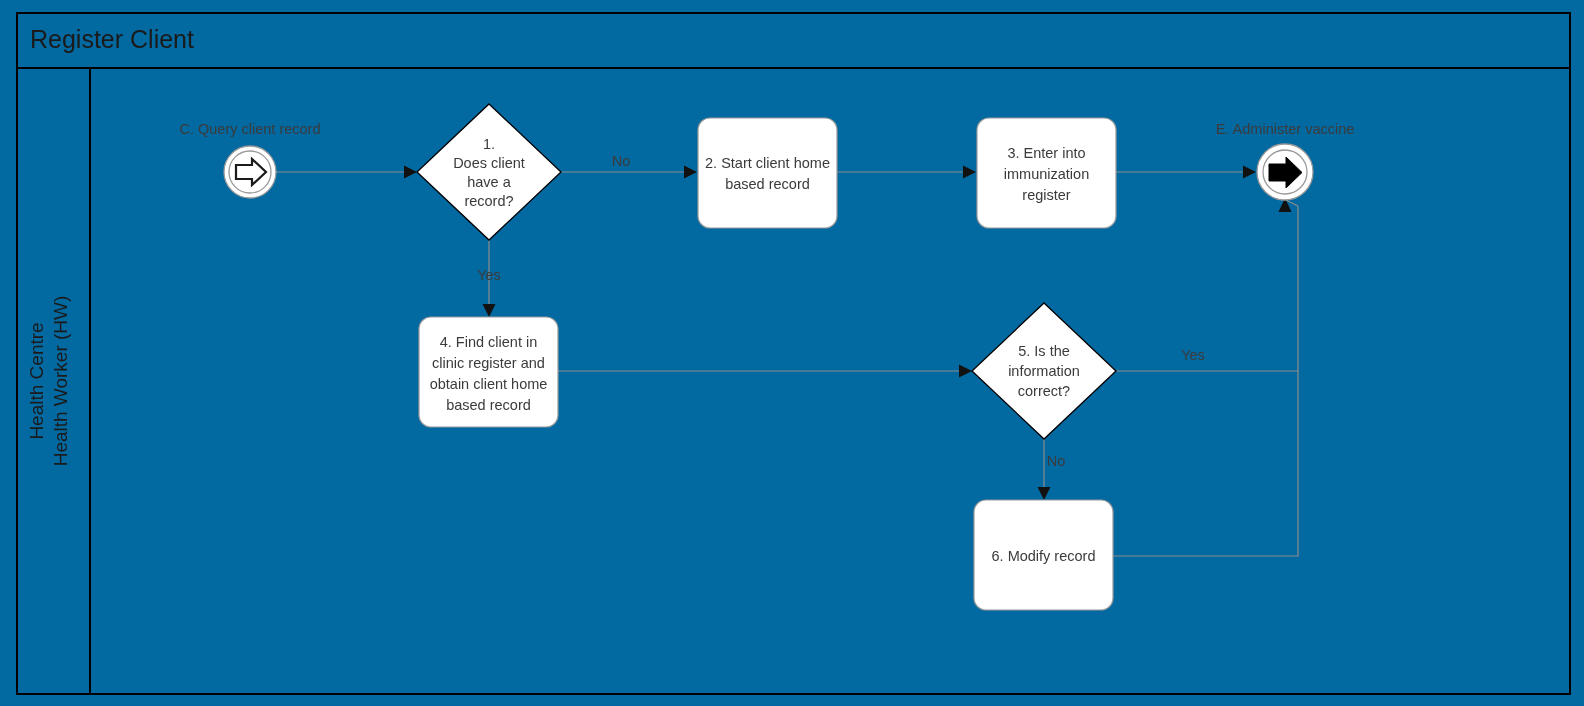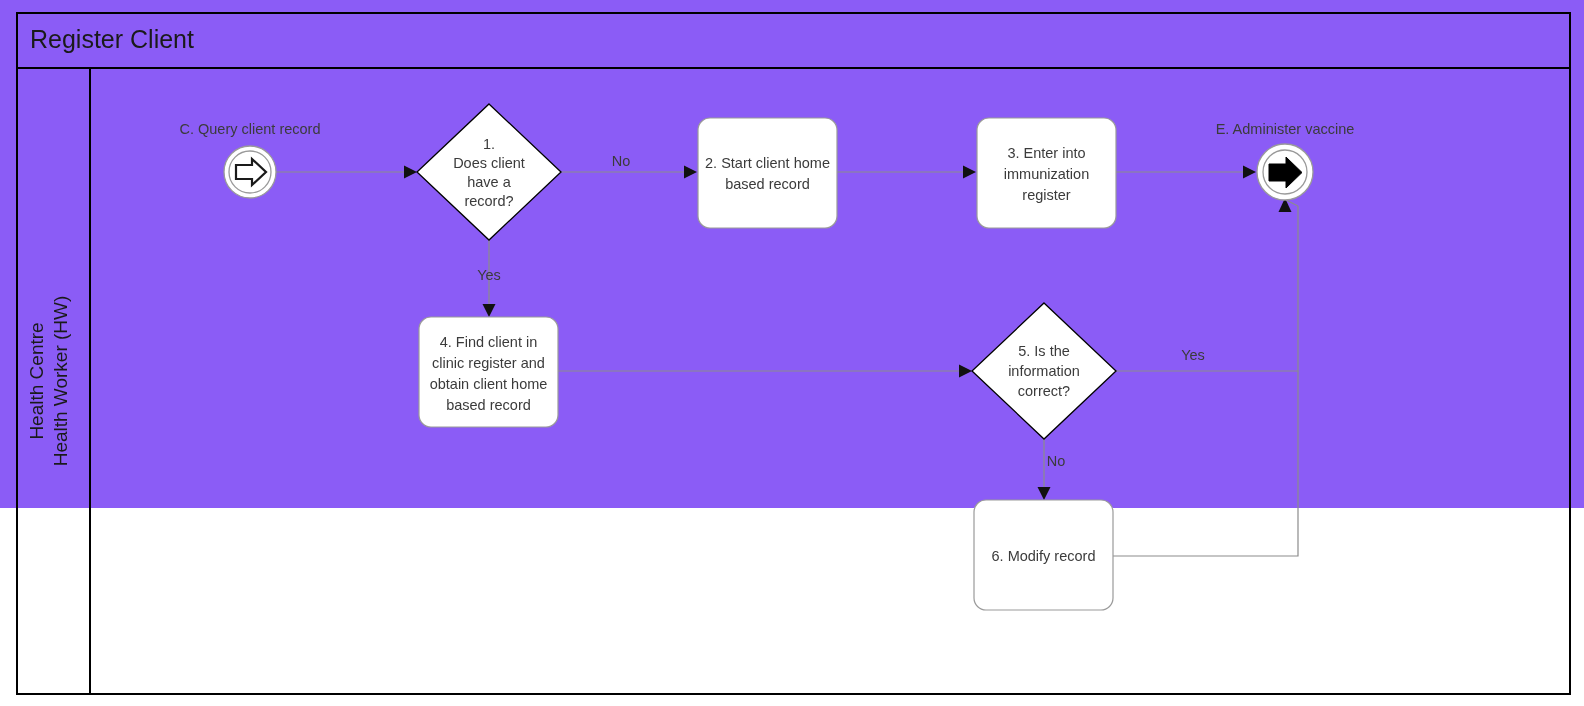--- a/index.html
+++ b/index.html
@@ -9,22 +9,22 @@
   }
   body {
     font-family: "Liberation Sans", sans-serif;
     width: 1584px;
     height: 706px;
     overflow: hidden;
   }
   #diagram-root {
     position: relative;
     width: 1584px;
-    height: 508px;
-    background: #8b5cf6;
+    height: 706px;
+    background: #0369a1;
   }
   svg#bpmn-canvas {
     display: block;
     width: 1584px;
     height: 706px;
   }
   .pool-border {
     fill: none;
     stroke: #000000;
     stroke-width: 2;

